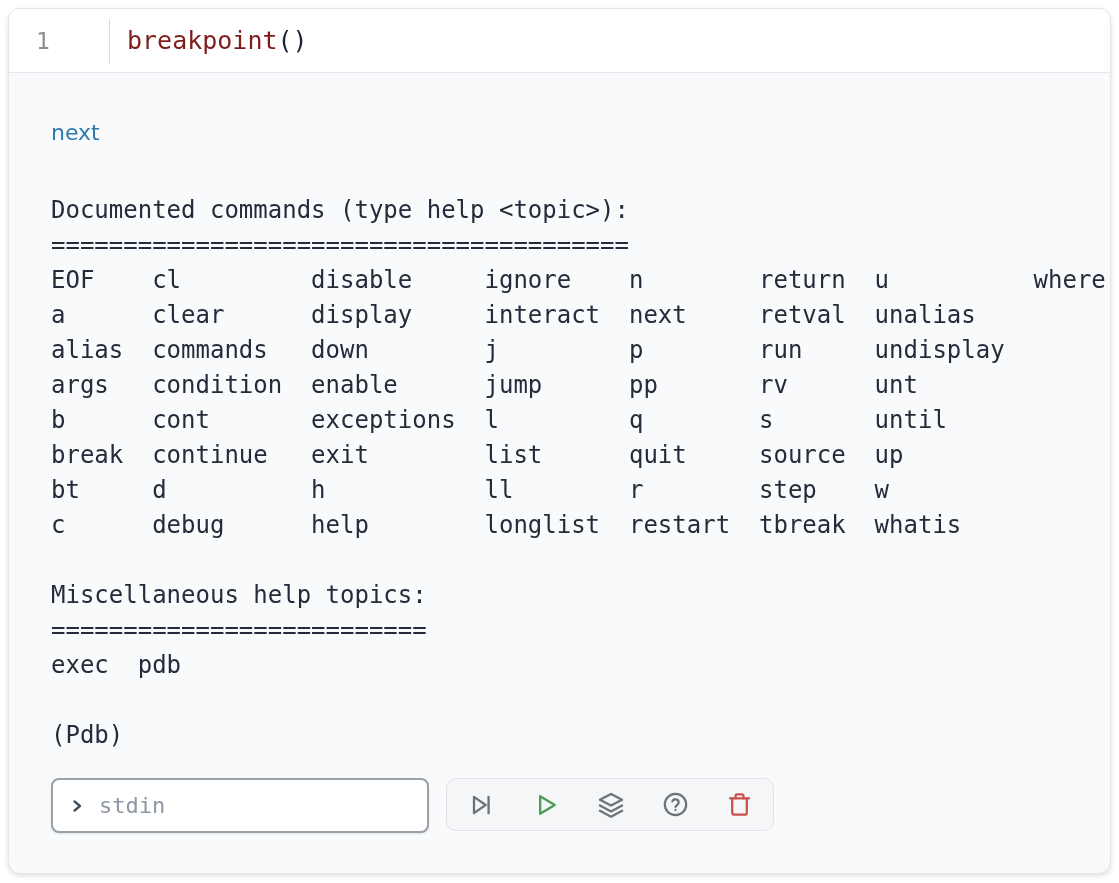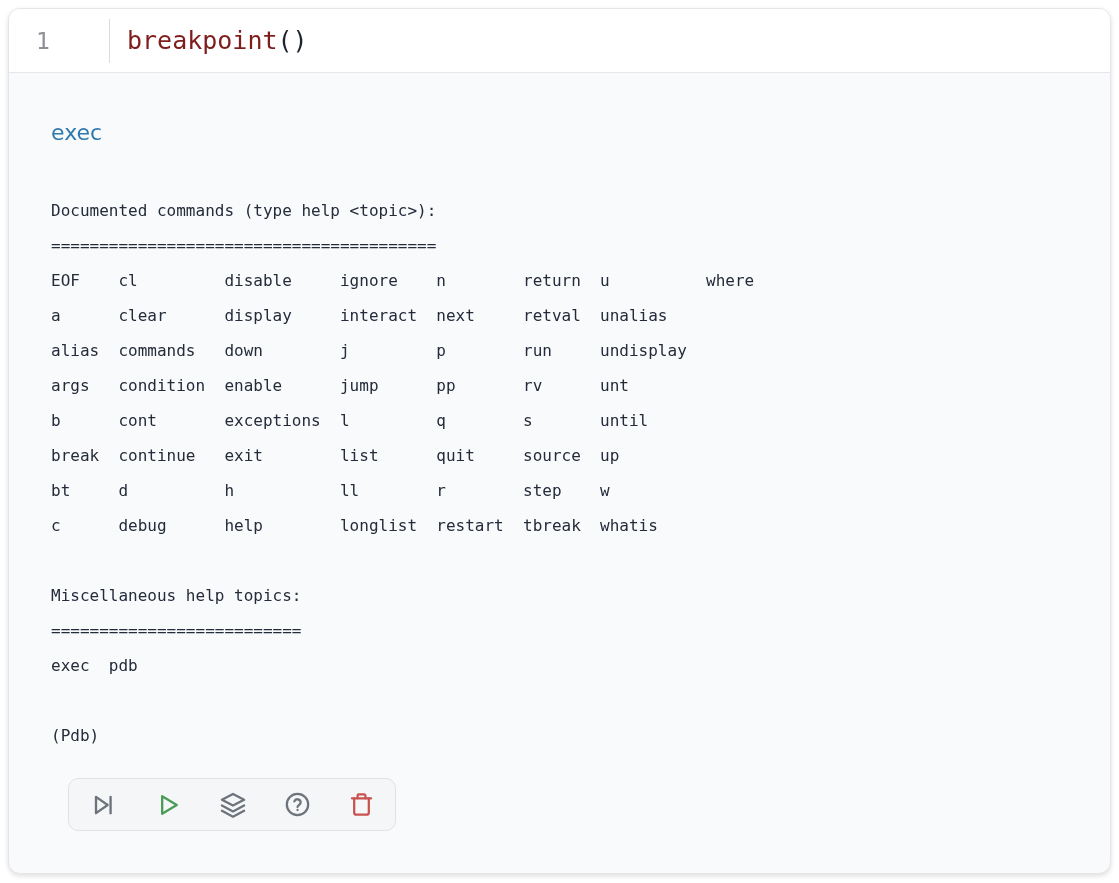--- a/index.html
+++ b/index.html
@@ -56,21 +56,21 @@
     padding: 47px 42px 0 42px;
   }
   .echoed {
     font-size: 22px;
     color: #3079ad;
     margin-bottom: 48px;
   }
   .pdb-out {
     margin: 0;
     font-family: "DejaVu Sans Mono", "Liberation Mono", monospace;
-    font-size: 16px;
+    font-size: 24px;
     line-height: 35px;
     color: #242b3a;
     white-space: pre;
   }
   
   .controls {
     display: flex;
     align-items: flex-start;
     margin-top: 25px;
   }
@@ -130,40 +130,48 @@
 
   <div class="editor-row">
     <div class="gutter">
       <span class="lineno">1</span>
     </div>
     <div class="gutter-sep"></div>
     <div class="code-line"><span class="tok-fn">breakpoint</span><span class="tok-paren">()</span></div>
   </div>
 
   <div class="output-panel">
-    <div class="echoed">exec</div>
+    <div class="echoed">next</div>
 
     <pre class="pdb-out">Documented commands (type help &lt;topic&gt;):
 ========================================
 EOF    cl         disable     ignore    n        return  u          where
 a      clear      display     interact  next     retval  unalias
 alias  commands   down        j         p        run     undisplay
 args   condition  enable      jump      pp       rv      unt
 b      cont       exceptions  l         q        s       until
 break  continue   exit        list      quit     source  up
 bt     d          h           ll        r        step    w
 c      debug      help        longlist  restart  tbreak  whatis
 
 Miscellaneous help topics:
 ==========================
 exec  pdb
 
 (Pdb)</pre>
 
     <div class="controls">
+      <label class="stdin-box">
+        <span class="stdin-chevron">
+          <svg width="20" height="20" viewBox="0 0 24 24" stroke="#404a5e">
+            <polyline points="9 6.5 15.5 12 9 17.5"></polyline>
+          </svg>
+        </span>
+        <input type="text" placeholder="stdin" style="">
+      </label>
 
       <div class="btn-bar">
         <button class="icon-btn">
           <svg width="28" height="28" viewBox="0 0 24 24" stroke="#6d737b">
             <polygon points="6 5 16 12 6 19"></polygon>
             <line x1="18.5" y1="5" x2="18.5" y2="19"></line>
           </svg>
         </button>
         <button class="icon-btn">
           <svg width="28" height="28" viewBox="0 0 24 24" stroke="#4c9b57">

